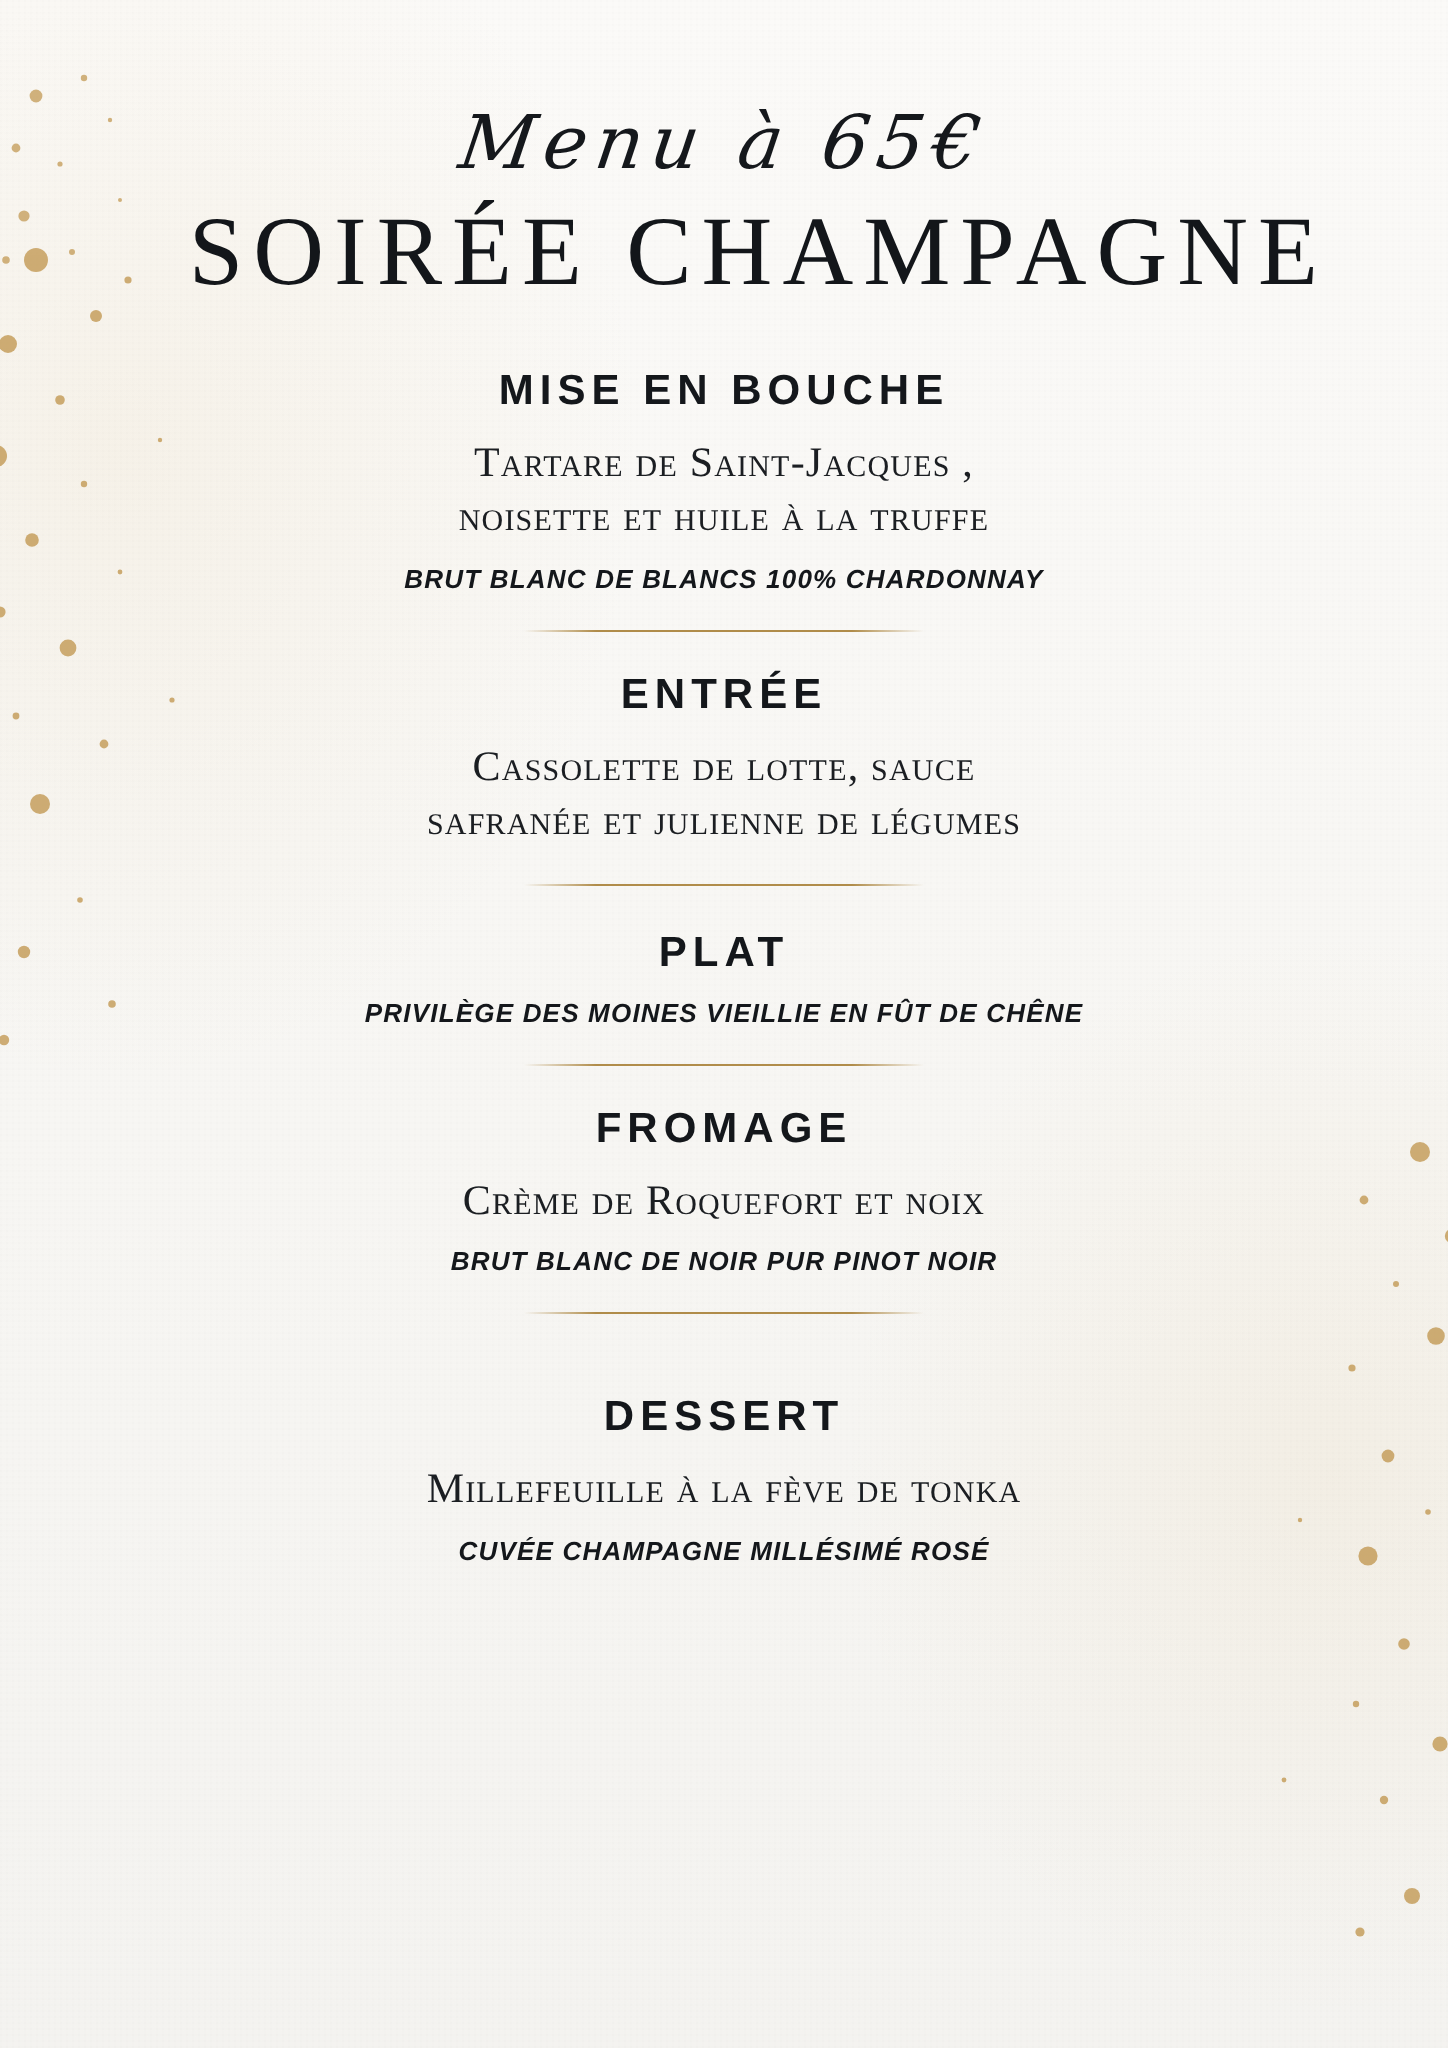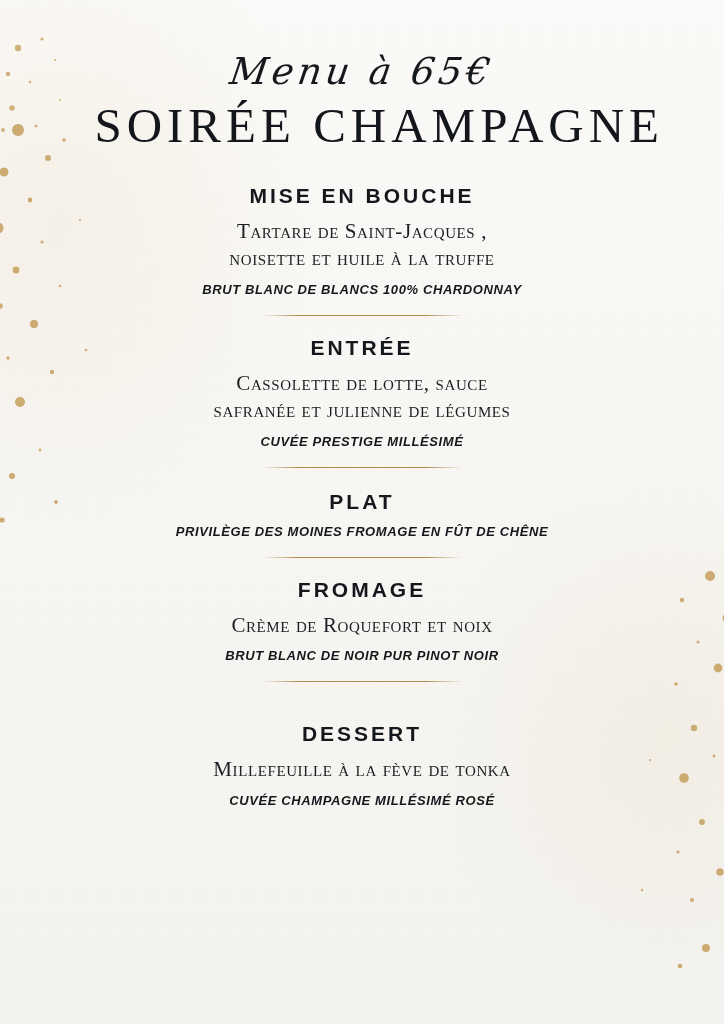--- a/index.html
+++ b/index.html
@@ -196,28 +196,27 @@
       <div class="course-title">MISE EN BOUCHE</div>
       <div class="course-desc">Tartare de Saint-Jacques ,<br>noisette et huile à la truffe</div>
       <div class="course-wine">BRUT BLANC DE BLANCS 100% CHARDONNAY</div>
     </div>
 
     <hr class="divider">
 
     <div class="course">
       <div class="course-title">ENTRÉE</div>
       <div class="course-desc">Cassolette de lotte, sauce<br>safranée et julienne de légumes</div>
-      <div class="course-wine">CUVÉE PRESTIGE MILLÉSIMÉ</div>
     </div>
 
     <hr class="divider">
 
     <div class="course sp-1">
       <div class="course-title">PLAT</div>
-      <div class="course-wine">PRIVILÈGE DES MOINES FROMAGE EN FÛT DE CHÊNE</div>
+      <div class="course-wine">PRIVILÈGE DES MOINES VIEILLIE EN FÛT DE CHÊNE</div>
     </div>
 
     <hr class="divider">
 
     <div class="course">
       <div class="course-title">FROMAGE</div>
       <div class="course-desc">Crème de Roquefort et noix</div>
       <div class="course-wine">BRUT BLANC DE NOIR PUR PINOT NOIR</div>
     </div>
 

